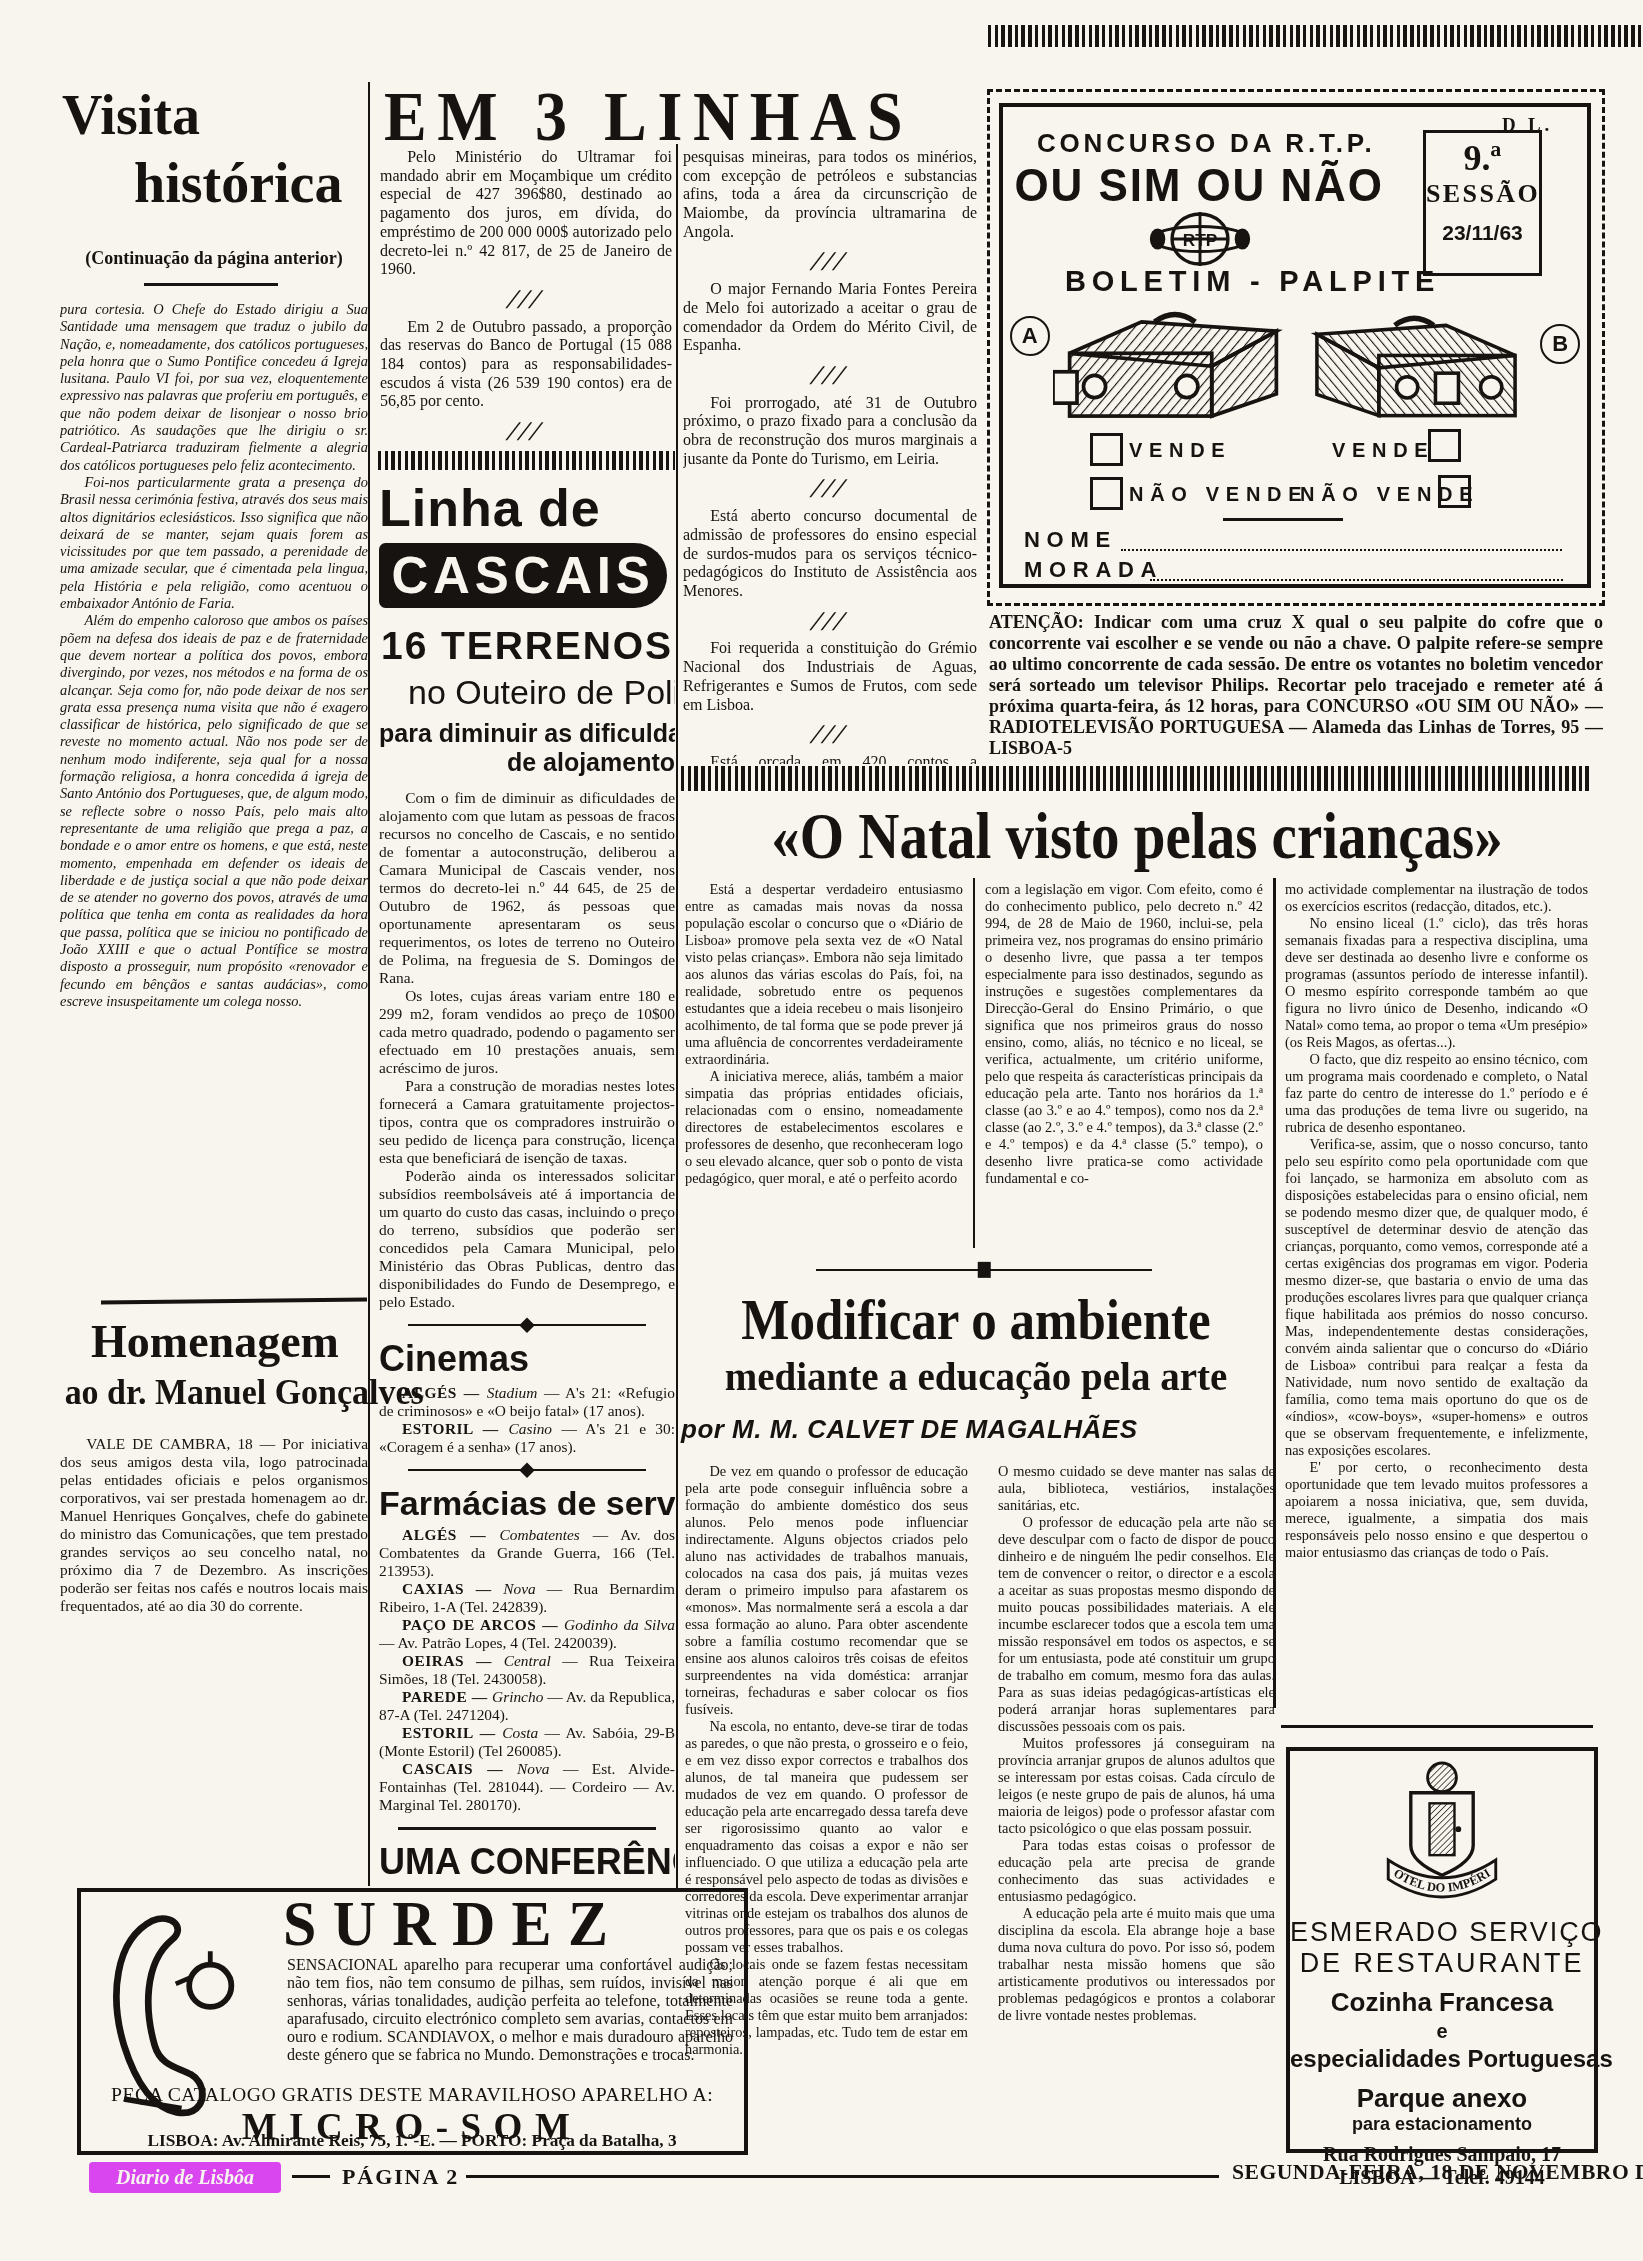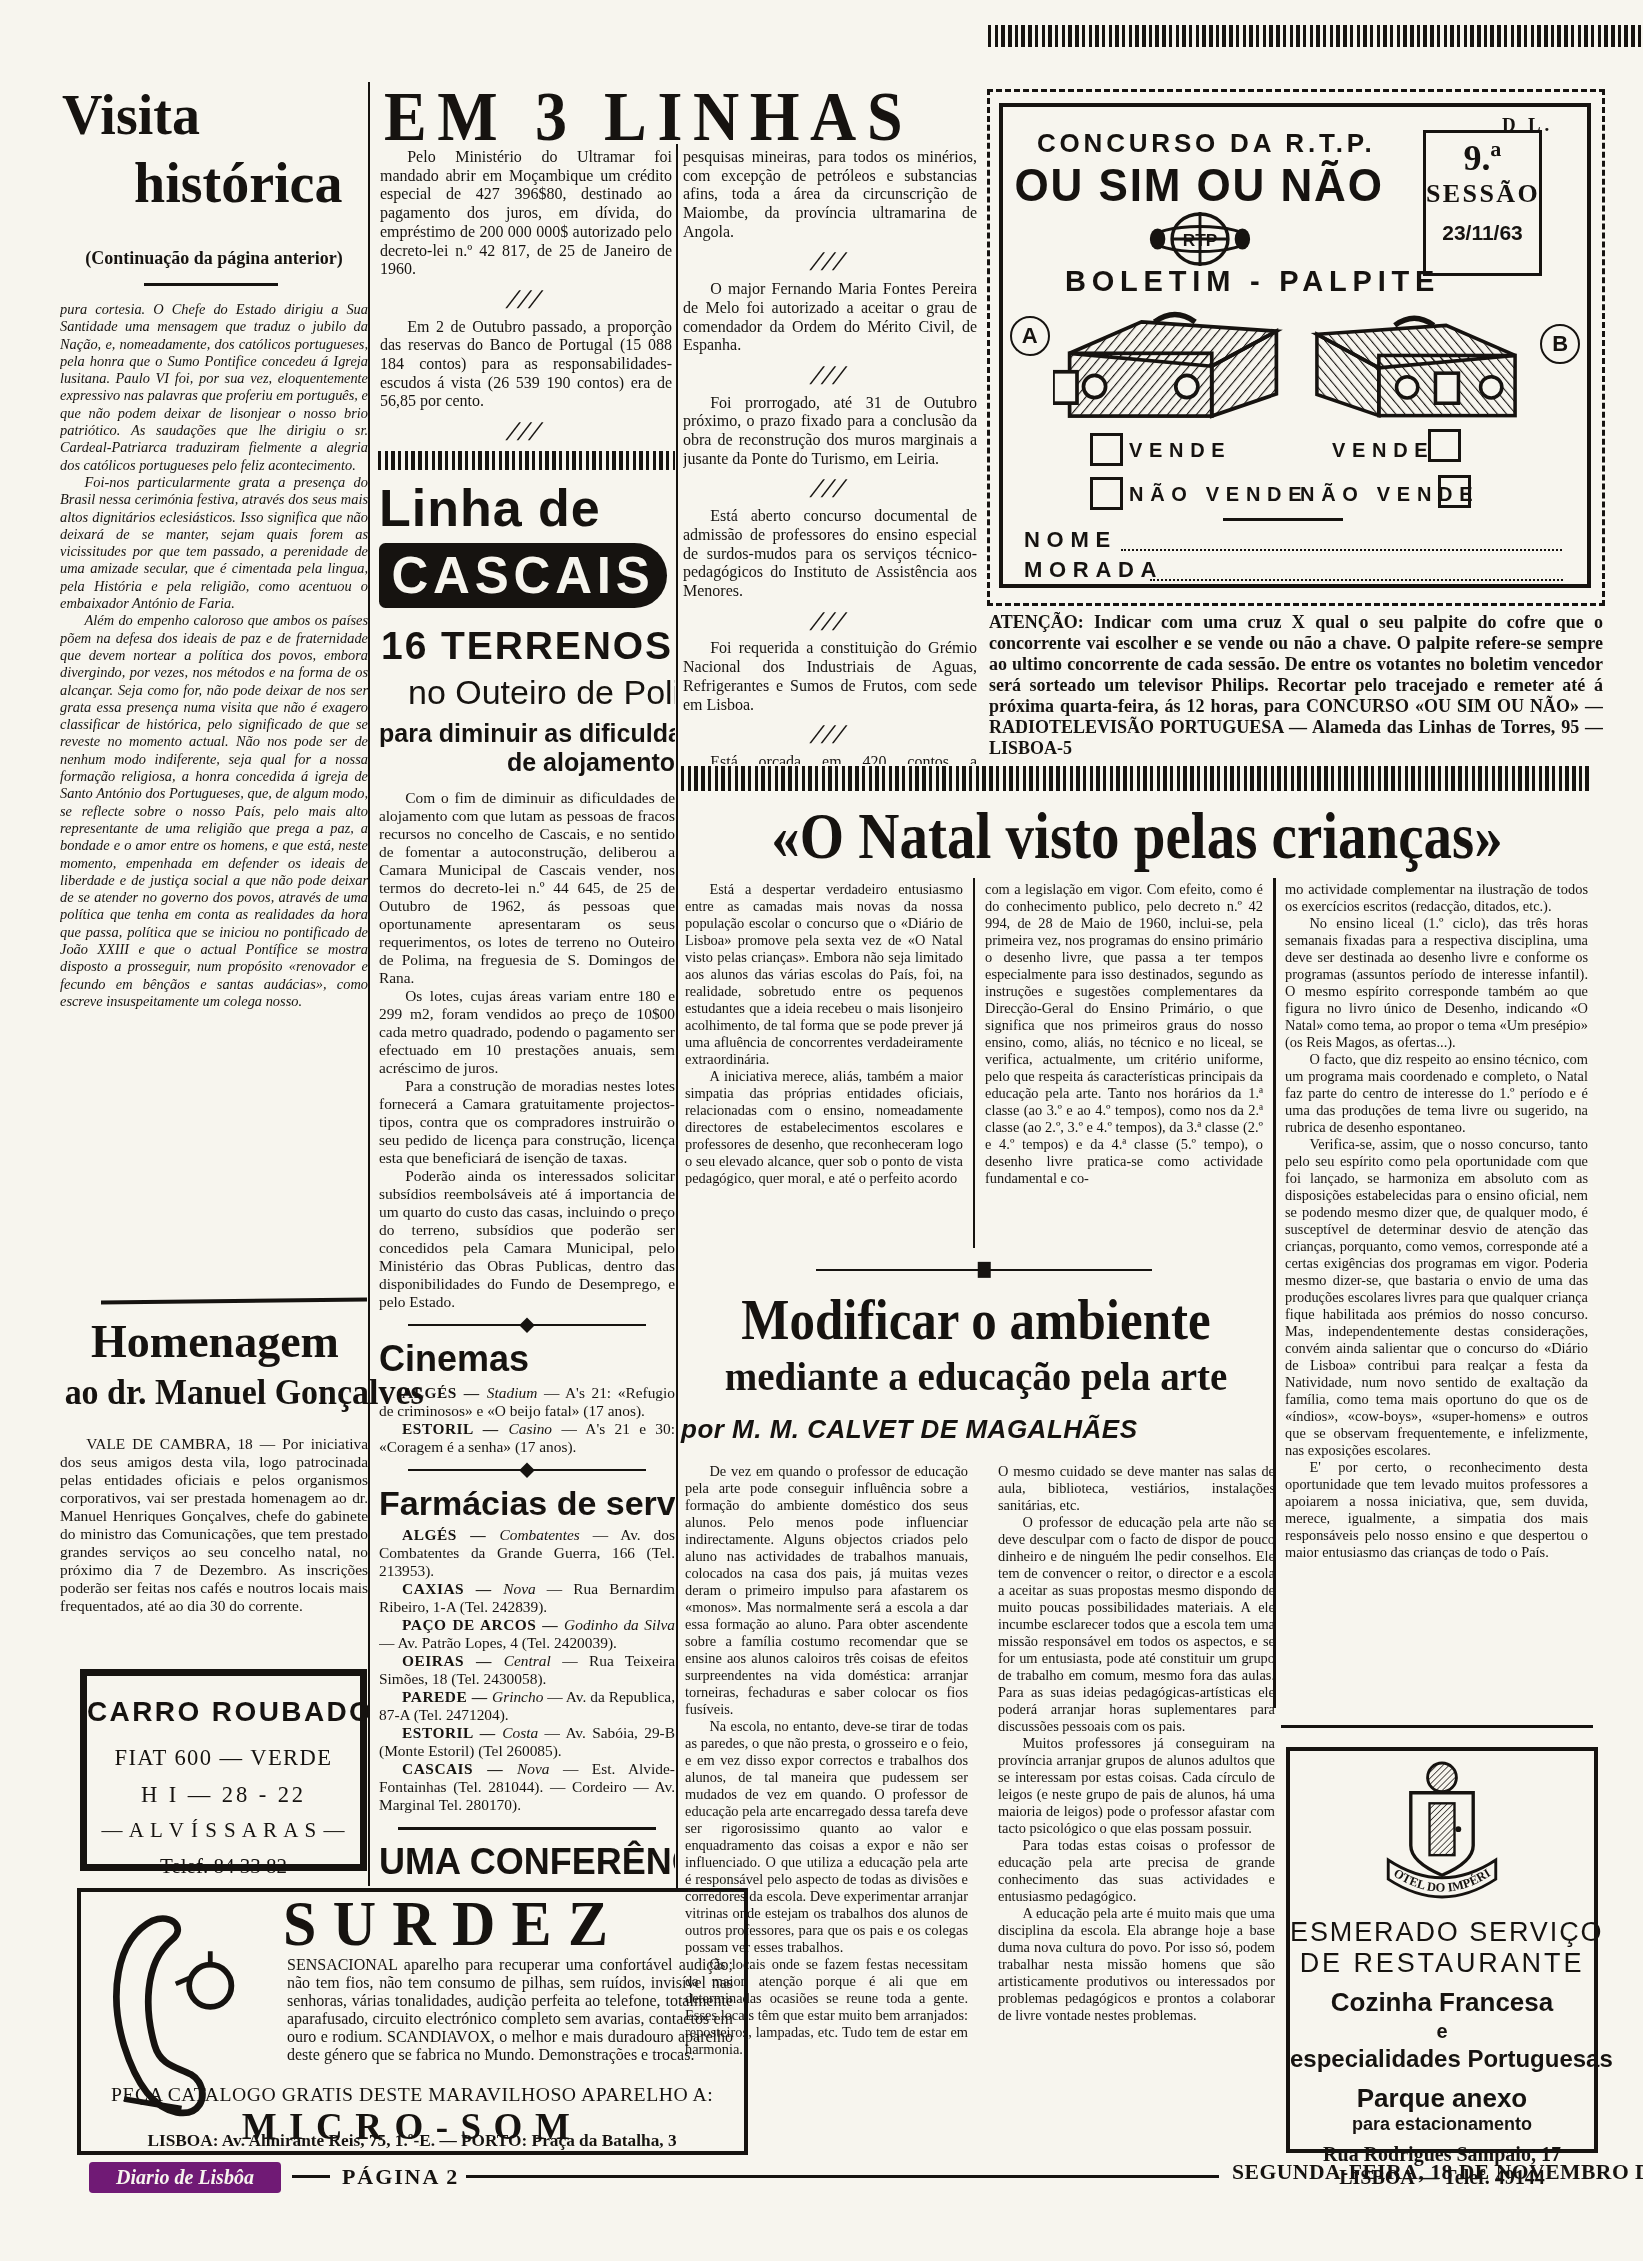--- a/index.html
+++ b/index.html
@@ -65,27 +65,20 @@
     <p>Além do empenho caloroso que ambos os países põem na defesa dos ideais de paz e de fraternidade que devem nortear a política dos povos, embora divergindo, por vezes, nos métodos e na forma de os alcançar. Seja como for, não pode deixar de nos ser grata essa presença numa visita que não é exagero classificar de histórica, pelo significado de que se reveste no momento actual. Não nos pode ser de nenhum modo indiferente, seja qual for a nossa formação religiosa, a honra concedida á igreja de Santo António dos Portugueses, que, de algum modo, se reflecte sobre o nosso País, pelo mais alto representante de uma religião que prega a paz, a bondade e o amor entre os homens, e que está, neste momento, empenhada em defender os ideais de liberdade e de justiça social a que não pode deixar de se atender no governo dos povos, através de uma política que tenha em conta as realidades da hora que passa, política que se iniciou no pontificado de João XXIII e que o actual Pontífice se mostra disposto a prosseguir, num propósito «renovador e fecundo em bênçãos e santas audácias», como escreve insuspeitamente um colega nosso.</p>
   </div>
 
   <div class="abs hrule" style="left:101px;top:1299px;width:266px;height:4.3px;transform:rotate(-0.6deg);"></div>
   <div class="abs ser b ctr nw" style="left:60px;top:1315px;width:310px;font-size:46px;">Homenagem</div>
   <div class="abs ser b ctr nw" style="left:60px;top:1373px;width:310px;font-size:35px;transform:scaleX(0.97);transform-origin:center;">ao dr. Manuel Gonçalves</div>
   <div class="abs colflow cbod clip" style="left:60px;top:1435px;width:308px;height:226px;">
     <p>VALE DE CAMBRA, 18 — Por iniciativa dos seus amigos desta vila, logo patrocinada pelas entidades oficiais e pelos organismos corporativos, vai ser prestada homenagem ao dr. Manuel Henriques Gonçalves, chefe do gabinete do ministro das Comunicações, que tem prestado grandes serviços ao seu concelho natal, no próximo dia 7 de Dezembro. As inscrições poderão ser feitas nos cafés e noutros locais mais frequentados, até ao dia 30 do corrente.</p>
   </div>
 
-  <div class="abs ctr" style="left:80px;top:1669px;width:273px;height:188px;border:7.7px solid #161310;background:#f7f5ee;">
-    <div class="san b nw" style="font-size:28px;letter-spacing:2.4px;margin-top:20px;">CARRO ROUBADO</div>
-    <div class="ser nw" style="font-size:22.6px;margin-top:17.3px;letter-spacing:1.4px;">FIAT 600 — VERDE</div>
-    <div class="ser nw" style="font-size:22.6px;margin-top:10.6px;letter-spacing:2.9px;">H I — 28 - 22</div>
-    <div class="ser nw" style="font-size:21px;margin-top:10.6px;letter-spacing:1px;">— A L V Í S S A R A S —</div>
-    <div class="ser nw" style="font-size:21px;margin-top:10.6px;">Telef. 84 33 82</div>
-  </div>
 
   <div class="abs" style="left:77px;top:1888px;width:663px;height:259px;border:4.8px solid #161310;background:#f7f5ee;">
     <svg class="abs" style="left:14.4px;top:19px;" width="173" height="211" viewBox="0 0 180 220">
       <path d="M60,10 C20,30 15,90 30,140 C42,178 60,205 85,210 C108,214 118,195 108,178 C98,162 70,168 62,140 C52,105 50,55 80,30 C95,18 80,2 60,10 Z" fill="none" stroke="#161310" stroke-width="7"></path>
       <circle cx="120" cy="78" r="22" fill="none" stroke="#161310" stroke-width="6"></circle>
       <path d="M98,70 l-14,6 M120,56 l0,-14" stroke="#161310" stroke-width="5"></path>
       <path d="M30,196 l60,10" stroke="#161310" stroke-width="6"></path>
     </svg>
     <div class="abs ser b nw" style="left:202px;top:-3.8px;font-size:60px;letter-spacing:16.3px;transform:scaleY(1.05);transform-origin:top left;">SURDEZ</div>
     <div class="abs ser clip" style="left:206px;top:64px;width:446px;height:126px;font-size:16px;line-height:18px;text-align:justify;">SENSACIONAL aparelho para recuperar uma confortável audição; não tem fios, não tem consumo de pilhas, sem ruídos, invisível nas senhoras, várias tonalidades, audição perfeita ao telefone, totalmente aparafusado, circuito electrónico completo sem avarias, contactos em ouro e rodium. SCANDIAVOX, o melhor e mais duradouro aparelho deste género que se fabrica no Mundo. Demonstrações e trocas.</div>
@@ -297,21 +290,21 @@
     <div class="san nw" style="font-size:27px;letter-spacing:2.9px;">DE RESTAURANTE</div>
     <div class="san b nw" style="font-size:26px;margin-top:8.6px;">Cozinha Francesa</div>
     <div class="san b nw" style="font-size:20px;margin-top:1.9px;">e</div>
     <div class="san b nw" style="font-size:24px;margin-top:1.9px;">especialidades Portuguesas</div>
     <div class="san b nw" style="font-size:26px;margin-top:9.6px;">Parque anexo</div>
     <div class="san b nw" style="font-size:18px;">para estacionamento</div>
     <div class="ser b nw" style="font-size:20px;margin-top:8.6px;">Rua Rodrigues Sampaio, 17</div>
     <div class="ser b nw" style="font-size:20px;">LISBOA — Telef. 49144</div>
   </div>
 
-  <div class="abs ctr" style="left:89px;top:2162px;width:192px;height:31px;background:#701a75;color:#f7f5ee;border-radius:3.8px;">
+  <div class="abs ctr" style="left:89px;top:2162px;width:192px;height:31px;background:#d946ef;color:#f7f5ee;border-radius:3.8px;">
     <span class="ser b i nw" style="font-size:20px;line-height:31px;">Diario de Lisbôa</span>
   </div>
   <div class="abs hrule" style="left:292px;top:2175px;width:38px;"></div>
   <div class="abs ser b nw" style="left:342px;top:2164px;font-size:22px;letter-spacing:1.9px;">PÁGINA 2</div>
   <div class="abs hrule" style="left:466px;top:2175px;width:753px;"></div>
   <div class="abs ser b nw" style="left:1232px;top:2160px;font-size:21.6px;letter-spacing:0.5px;">SEGUNDA-FEIRA, 18 DE NOVEMBRO DE 1963</div>
 
 </div>
 
 

